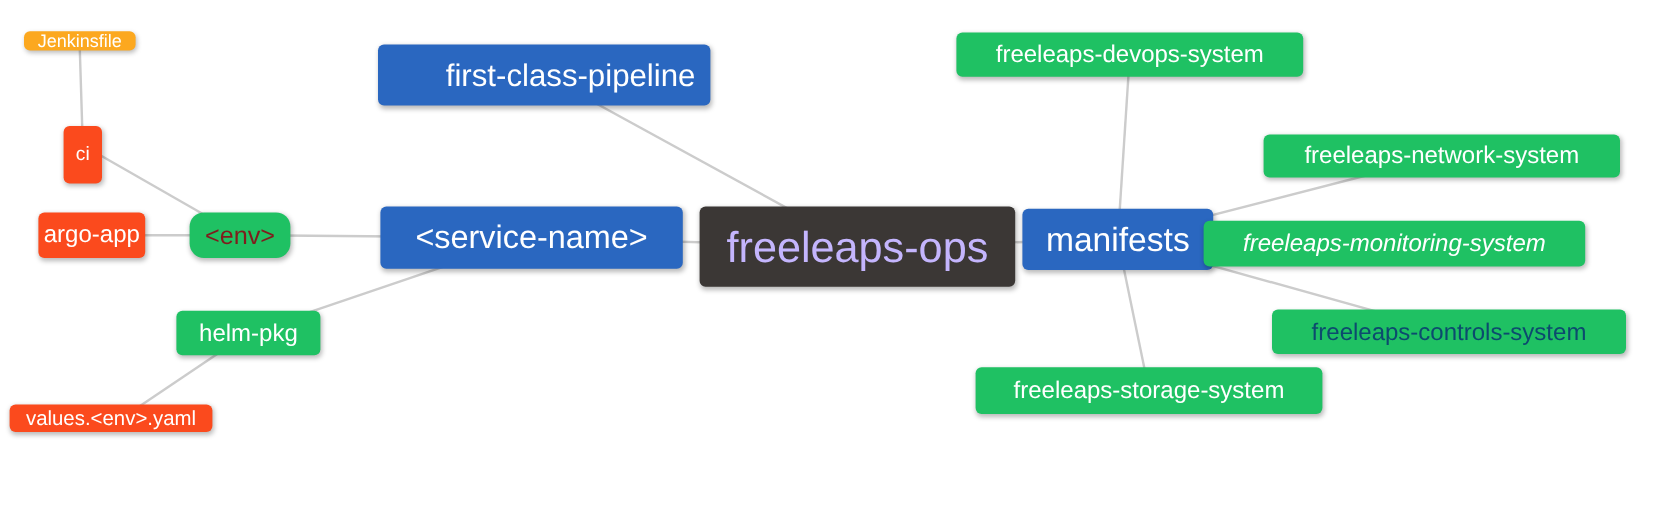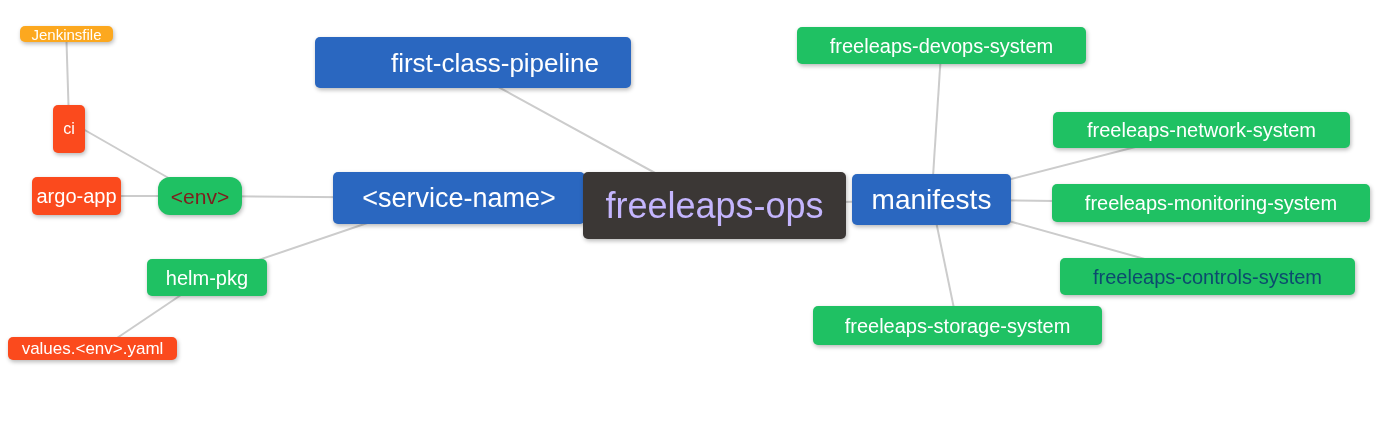--- a/index.html
+++ b/index.html
@@ -56,24 +56,24 @@
       <line x1="931.5" y1="199.5" x2="941.5" y2="45.5" stroke="#CCCCCC" stroke-width="2"></line>
       <line x1="931.5" y1="199.5" x2="1201.5" y2="130" stroke="#CCCCCC" stroke-width="2"></line>
       <line x1="931.5" y1="199.5" x2="1211" y2="203" stroke="#CCCCCC" stroke-width="2"></line>
       <line x1="931.5" y1="199.5" x2="1207.5" y2="276.5" stroke="#CCCCCC" stroke-width="2"></line>
       <line x1="931.5" y1="199.5" x2="957.5" y2="325.5" stroke="#CCCCCC" stroke-width="2"></line>
     </svg>
 <div class="node" style="left: 20px; top: 26px; width: 93px; height: 16px; font-size: 15px; background: rgb(252, 168, 31); color: rgb(255, 255, 255);">Jenkinsfile</div>
     <div class="node" style="left: 53px; top: 105px; width: 32px; height: 48px; font-size: 16px; background: rgb(251, 74, 29); color: rgb(255, 255, 255);">ci</div>
     <div class="node" style="left: 32px; top: 177px; width: 89px; height: 38px; font-size: 20px; background: rgb(251, 74, 29); color: rgb(255, 255, 255);">argo-app</div>
     <div class="node" style="left: 158px; top: 177px; width: 84px; height: 38px; font-size: 21px; background: rgb(31, 193, 99); color: #7f1d1d; border-radius: 12px;">&lt;env&gt;</div>
-    <div class="node" style="left: 315px; top: 37px; width: 316px; height: 51px; font-size: 26px; background: rgb(42, 103, 192); color: rgb(255, 255, 255); padding-left: 44px;">first-class-pipeline</div>
-    <div class="node" style="left: 317px; top: 172px; width: 252px; height: 52px; font-size: 27px; background: rgb(42, 103, 192); color: rgb(255, 255, 255); margin-left: 16px;">&lt;service-name&gt;</div>
+    <div class="node" style="left: 315px; top: 37px; width: 277px; height: 51px; font-size: 26px; background: rgb(42, 103, 192); color: rgb(255, 255, 255); padding-left: 44px;">first-class-pipeline</div>
+    <div class="node" style="left: 317px; top: 172px; width: 252px; height: 52px; font-size: 27px; background: rgb(42, 103, 192); color: rgb(255, 255, 255);">&lt;service-name&gt;</div>
     <div class="node" style="left: 583px; top: 172px; width: 263px; height: 67px; font-size: 36px; background: rgb(59, 55, 53); color: #c4b5fd;">freeleaps-ops</div>
     <div class="node" style="left: 852px; top: 174px; width: 159px; height: 51px; font-size: 28px; background: rgb(42, 103, 192); color: rgb(255, 255, 255);">manifests</div>
     <div class="node" style="left: 147px; top: 259px; width: 120px; height: 37px; font-size: 20px; background: rgb(31, 193, 99); color: rgb(255, 255, 255);">helm-pkg</div>
     <div class="node" style="left: 8px; top: 337px; width: 169px; height: 23px; font-size: 17px; background: rgb(251, 74, 29); color: rgb(255, 255, 255);">values.&lt;env&gt;.yaml</div>
     <div class="node" style="left: 797px; top: 27px; width: 289px; height: 37px; font-size: 20px; background: rgb(31, 193, 99); color: rgb(255, 255, 255);">freeleaps-devops-system</div>
     <div class="node" style="left: 1053px; top: 112px; width: 297px; height: 36px; font-size: 20px; background: rgb(31, 193, 99); color: rgb(255, 255, 255);">freeleaps-network-system</div>
-    <div class="node" style="left: 1052px; top: 184px; width: 318px; height: 38px; font-size: 20px; background: rgb(31, 193, 99); color: rgb(255, 255, 255);">freeleaps-monitoring-system</div>
+    <div class="node" style="left: 1003px; top: 184px; width: 318px; height: 38px; font-size: 20px; background: rgb(31, 193, 99); color: rgb(255, 255, 255); font-style: italic;">freeleaps-monitoring-system</div>
     <div class="node" style="left: 1060px; top: 258px; width: 295px; height: 37px; font-size: 20px; background: rgb(31, 193, 99); color: #0c4a6e;">freeleaps-controls-system</div>
     <div class="node" style="left: 813px; top: 306px; width: 289px; height: 39px; font-size: 20px; background: rgb(31, 193, 99); color: rgb(255, 255, 255);">freeleaps-storage-system</div>
   </div>
 
 </body></html>

